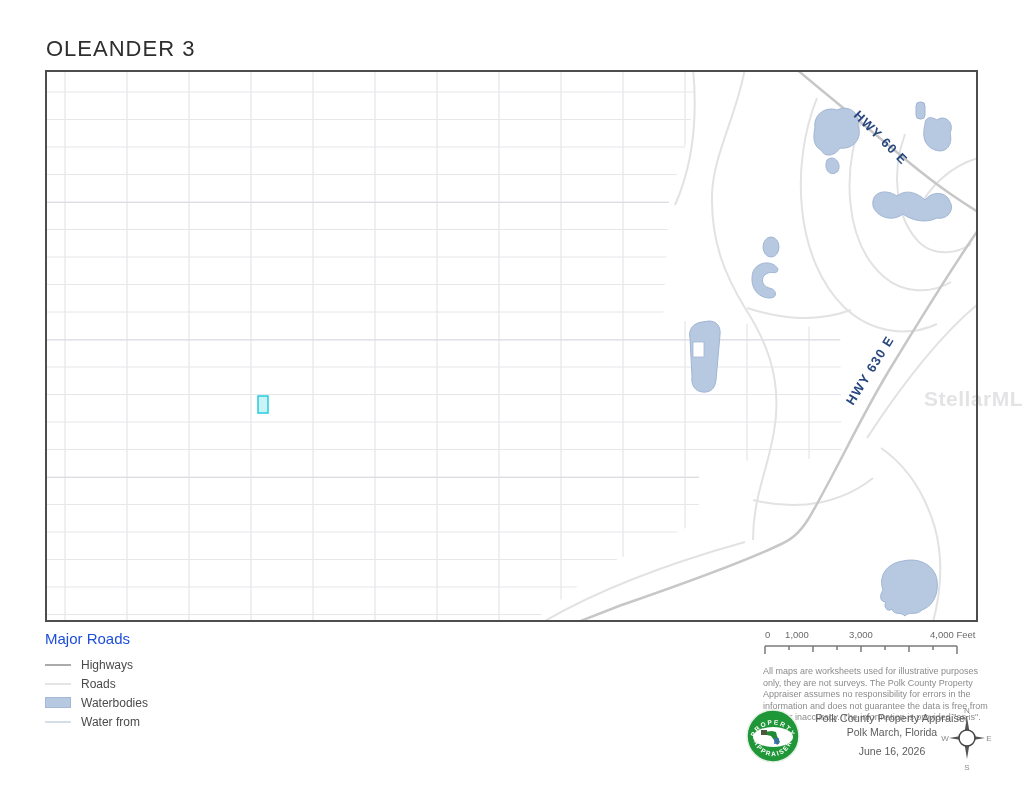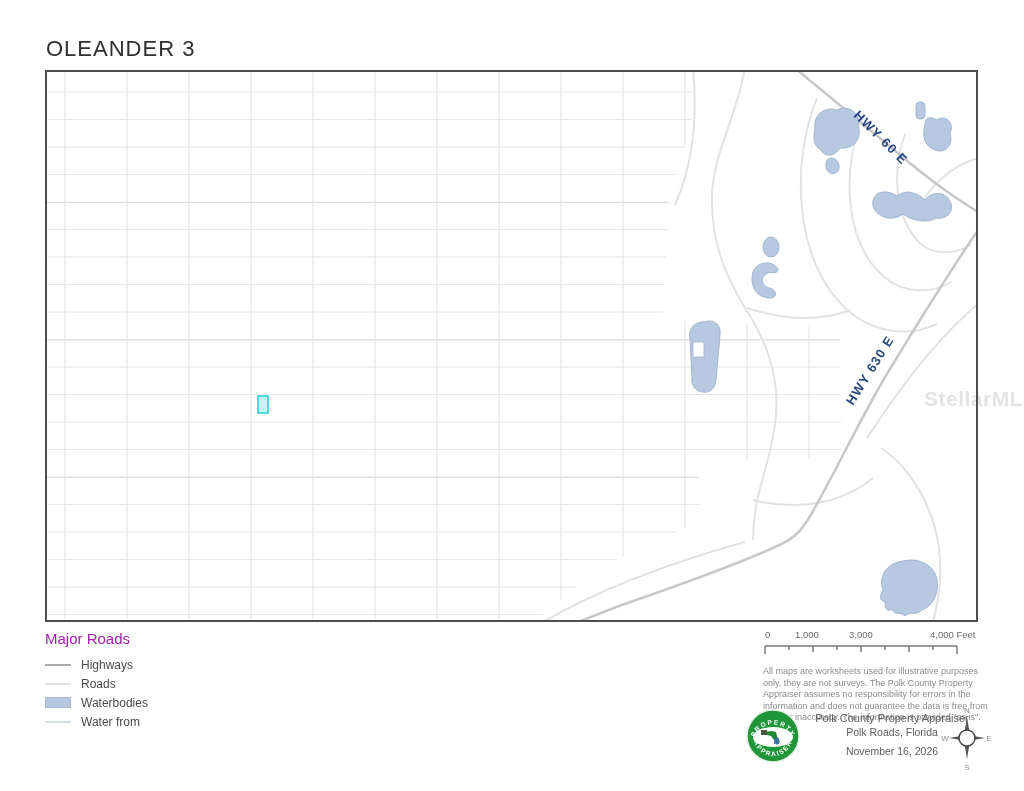--- a/index.html
+++ b/index.html
@@ -13,35 +13,35 @@
   #map-area{position:absolute;left:45px;top:70px;width:933px;height:552px;background:#fff;z-index:1;}
   #map-border{position:absolute;left:45px;top:70px;width:933px;height:552px;border:2px solid #4d4d4d;box-sizing:border-box;z-index:3;pointer-events:none;}
   #map-svg{position:absolute;left:0;top:0;}
   .hwy-label{font-size:13px;font-weight:bold;fill:#27477e;letter-spacing:1.2px;}
 
   
   #watermark{position:absolute;left:924px;top:387px;z-index:2;font-size:21px;font-weight:bold;color:#c9c9cd;opacity:0.5;letter-spacing:0.5px;white-space:nowrap;}
 
   
   #legend{position:absolute;left:45px;top:630px;width:220px;}
-  #legend-heading{font-size:15px;color:#a21caf;margin-bottom:8px;}
+  #legend-heading{font-size:15px;color:#1d4ed8;margin-bottom:8px;}
   .legend-row{display:flex;align-items:center;height:19px;text-align:center;}
   .legend-swatch{width:26px;margin-right:10px;flex:0 0 26px;}
   .sw-highway{border-top:2px solid #ababab;height:0;}
   .sw-road{border-top:2px solid #e4e4e4;height:0;}
   .sw-water{height:11px;background:#b7c9e1;border:1px solid #a5b9d6;box-sizing:border-box;}
   .sw-waterline{border-top:2px solid #d4dde8;height:0;}
   .legend-label{font-size:12px;color:#4a4a4a;}
 
   
   #scale-block{position:absolute;left:763px;top:629px;width:232px;}
   #scale-labels{position:relative;height:12px;font-size:9.5px;color:#6a6a6a;}
   #scale-labels span{position:absolute;top:0;}
   #scale-zero{left:2px;}
-  #scale-1000{left:44px;transform:translateX(-50%);}
+  #scale-1000{left:34px;transform:translateX(-50%);}
   #scale-2000{left:98px;transform:translateX(-50%);}
   #scale-4000{left:167px;}
   #disclaimer{margin-top:7px;font-size:9px;line-height:1.28;color:#8c8c8c;width:230px;}
 
   
   #attribution{position:absolute;left:745px;top:708px;display:flex;align-items:flex-start;}
   #logo{flex:0 0 56px;}
   #attr-text{width:182px;text-align:center;color:#5d5d5d;padding-top:4px;}
   #attr-agency{font-size:11px;}
   #attr-location{font-size:10.5px;margin-top:2px;}
@@ -205,22 +205,22 @@
       <path d="M 1,2 L 6,2 L 6,8 L 1,8 Z" fill="#3a6ab8" opacity="0.8"></path>
       <text font-size="6.5" font-weight="bold" fill="#ffffff" letter-spacing="1.5" text-anchor="middle">
         <textPath href="#arcTop" startOffset="50%">PROPERTY</textPath>
       </text>
       <text font-size="6.5" font-weight="bold" fill="#ffffff" letter-spacing="1.5" text-anchor="middle">
         <textPath href="#arcBottom" startOffset="50%">APPRAISER</textPath>
       </text>
     </svg>
     <div id="attr-text">
       <div id="attr-agency">Polk County Property Appraiser</div>
-      <div id="attr-location">Polk Roads, Florida</div>
-      <div id="attr-date">November 16, 2026</div>
+      <div id="attr-location">Polk March, Florida</div>
+      <div id="attr-date">June 16, 2026</div>
     </div>
   </div>
 
   <svg id="compass" width="52" height="72" viewBox="0 0 52 72">
     <text class="compass-letter" x="26" y="11" text-anchor="middle">N</text>
     <text class="compass-letter" x="26" y="68" text-anchor="middle">S</text>
     <text class="compass-letter" x="48" y="39" text-anchor="middle">E</text>
     <text class="compass-letter" x="4" y="39" text-anchor="middle">W</text>
     <g>
       <polygon points="26,15 22.5,36 29.5,36" fill="#555"></polygon>

